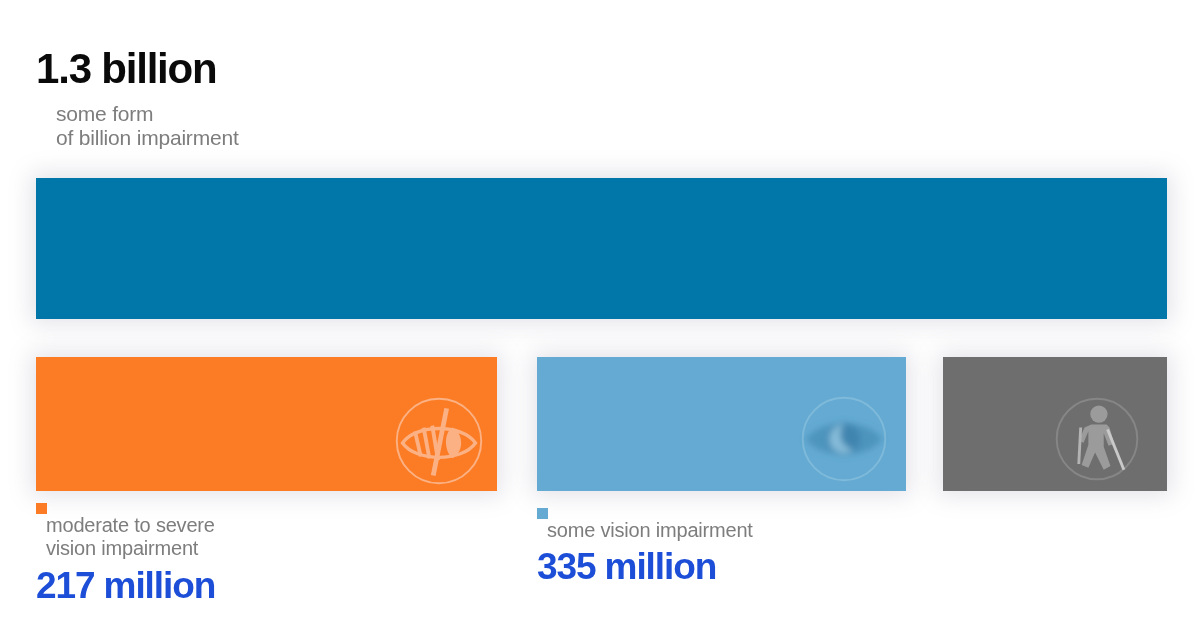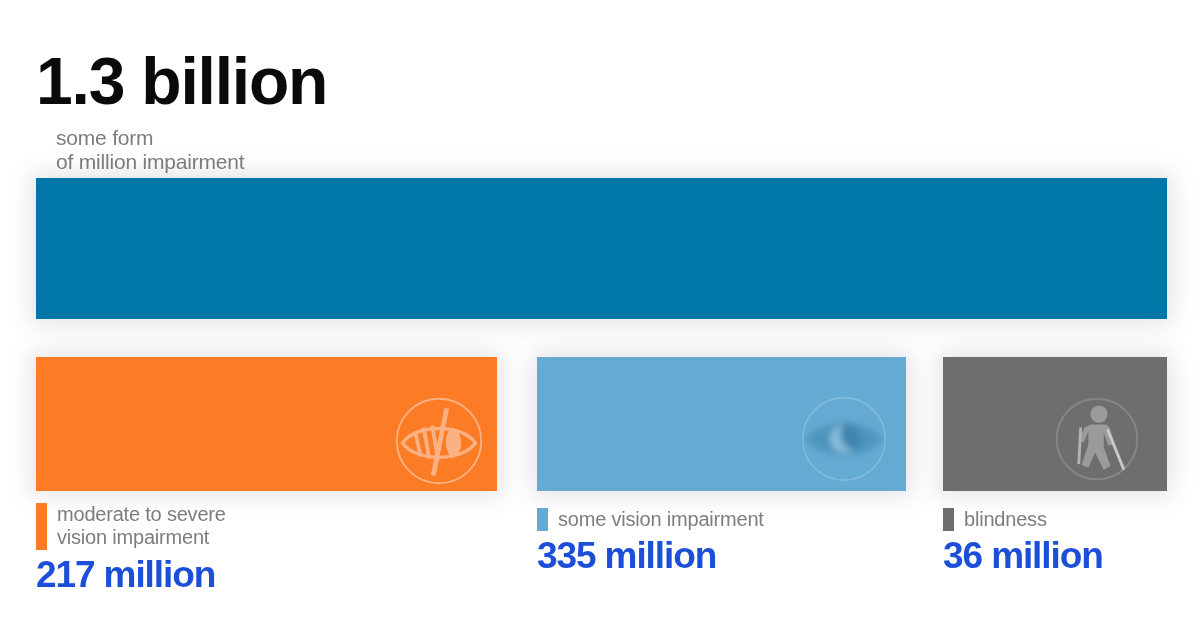--- a/index.html
+++ b/index.html
@@ -23,21 +23,21 @@
   }
 
   
   .headline-block {
     position: absolute;
     left: 36px;
     top: 48px;
     width: 640px;
   }
   .headline {
-    font-size: 66px;
+    font-size: 42px;
     font-weight: bold;
     color: #0a0a0a;
     line-height: 1.0;
     letter-spacing: -1.2px;
     margin: 0;
     white-space: nowrap;
   }
   .legend-top {
     display: flex;
     align-items: flex-end;
@@ -106,20 +106,21 @@
   .bar-blind .bar-icon { right: 22px; bottom: 4px; }
 
   
   .legend-bottom {
     position: absolute;
     top: 503px;
   }
   .legend-bottom .row {
     display: flex;
     align-items: stretch;
+    flex-direction: column;
   }
   .legend-bottom .swatch {
     width: 11px;
     flex: 0 0 11px;
   }
   .legend-bottom .label {
     margin-left: 10px;
     font-size: 20px;
     color: #7d7d7d;
     line-height: 1.17;
@@ -147,21 +148,21 @@
 <body>
 
 <div class="canvas">
 
   <div class="headline-block">
     <div class="headline">1.3 billion</div>
     <div class="legend-top">
       <div class="swatch"></div>
       <div class="legend-text">
         <span>some form</span><br>
-        <span>of million impairment</span>
+        <span>of billion impairment</span>
       </div>
     </div>
   </div>
 
   <div class="bar bar-total"></div>
 
   <div class="bar bar-moderate">
     <svg class="bar-icon" viewBox="0 0 100 100">
       <circle cx="50" cy="50" r="44" fill="none" stroke="#fcb184" stroke-width="2"></circle>
       <path d="M12 52 C26 32, 74 32, 88 52 C74 72, 26 72, 12 52 Z" fill="none" stroke="#fcb184" stroke-width="3.5"></path>
@@ -215,21 +216,14 @@
   </div>
 
   <div class="legend-bottom lg-mild">
     <div class="row">
       <div class="swatch"></div>
       <div class="label">some vision impairment</div>
     </div>
     <div class="value">335 million</div>
   </div>
 
-  <div class="legend-bottom lg-blind">
-    <div class="row">
-      <div class="swatch"></div>
-      <div class="label">blindness</div>
-    </div>
-    <div class="value">36 million</div>
-  </div>
 
 </div>
 
 </body></html>

